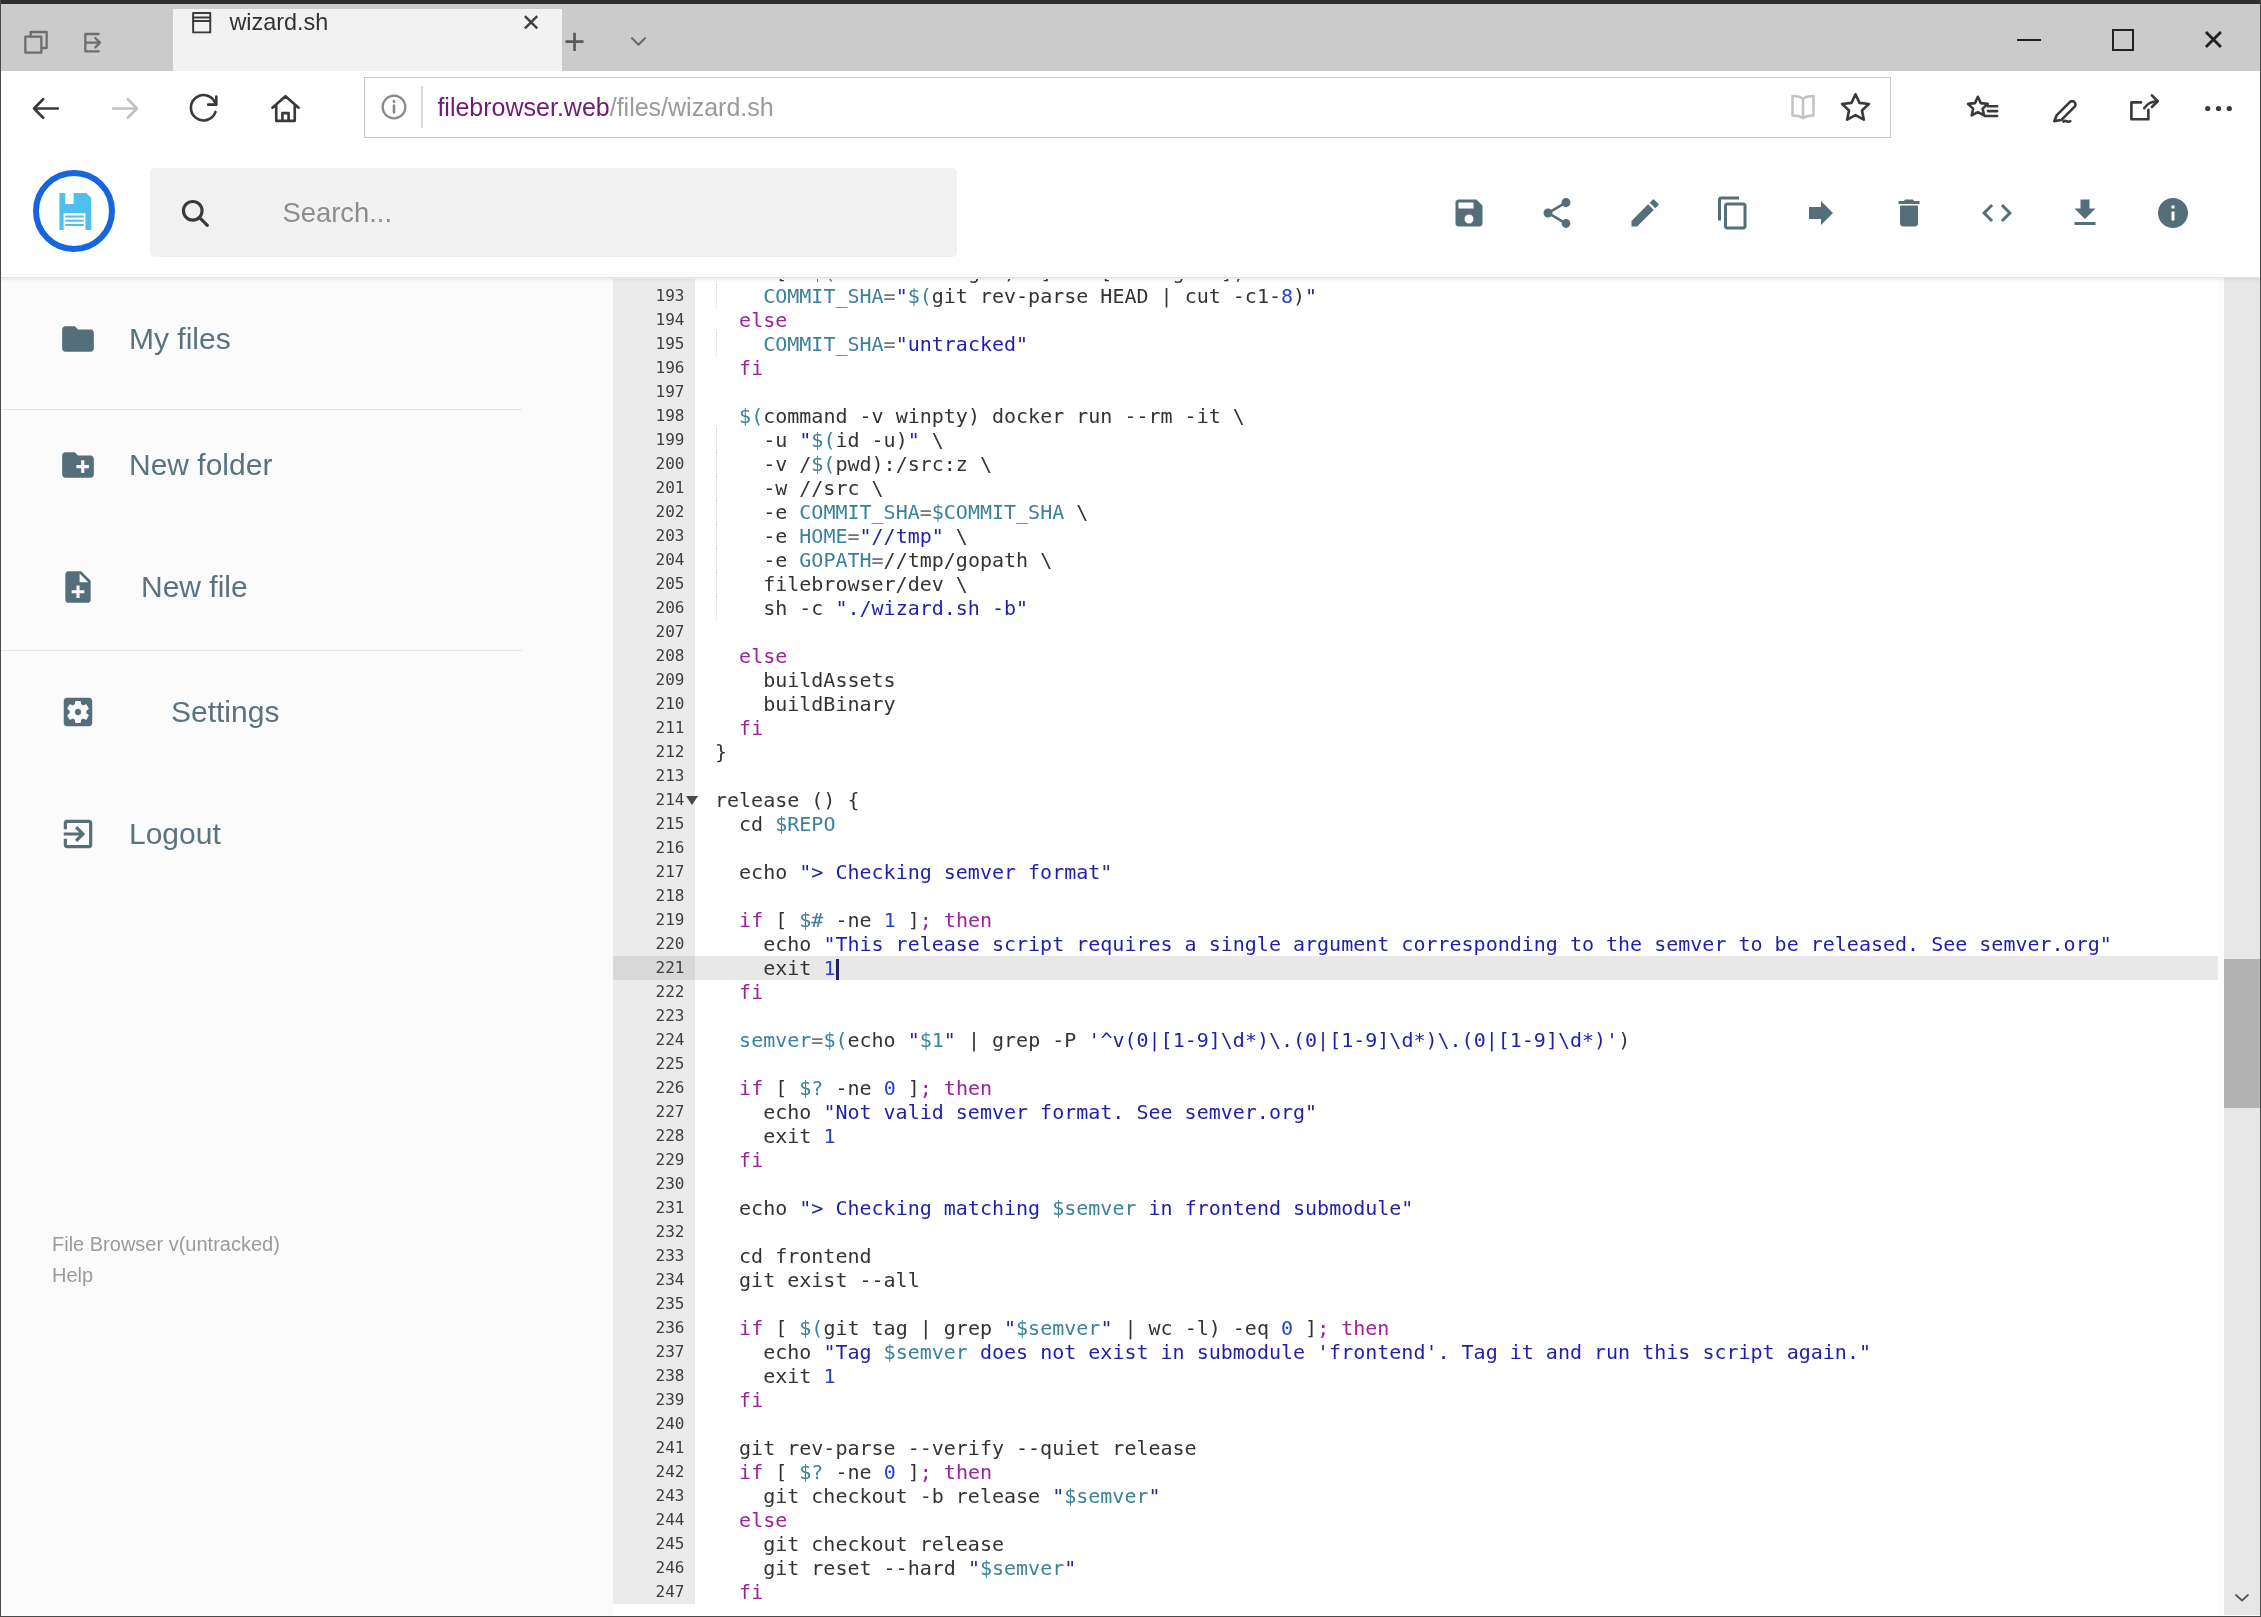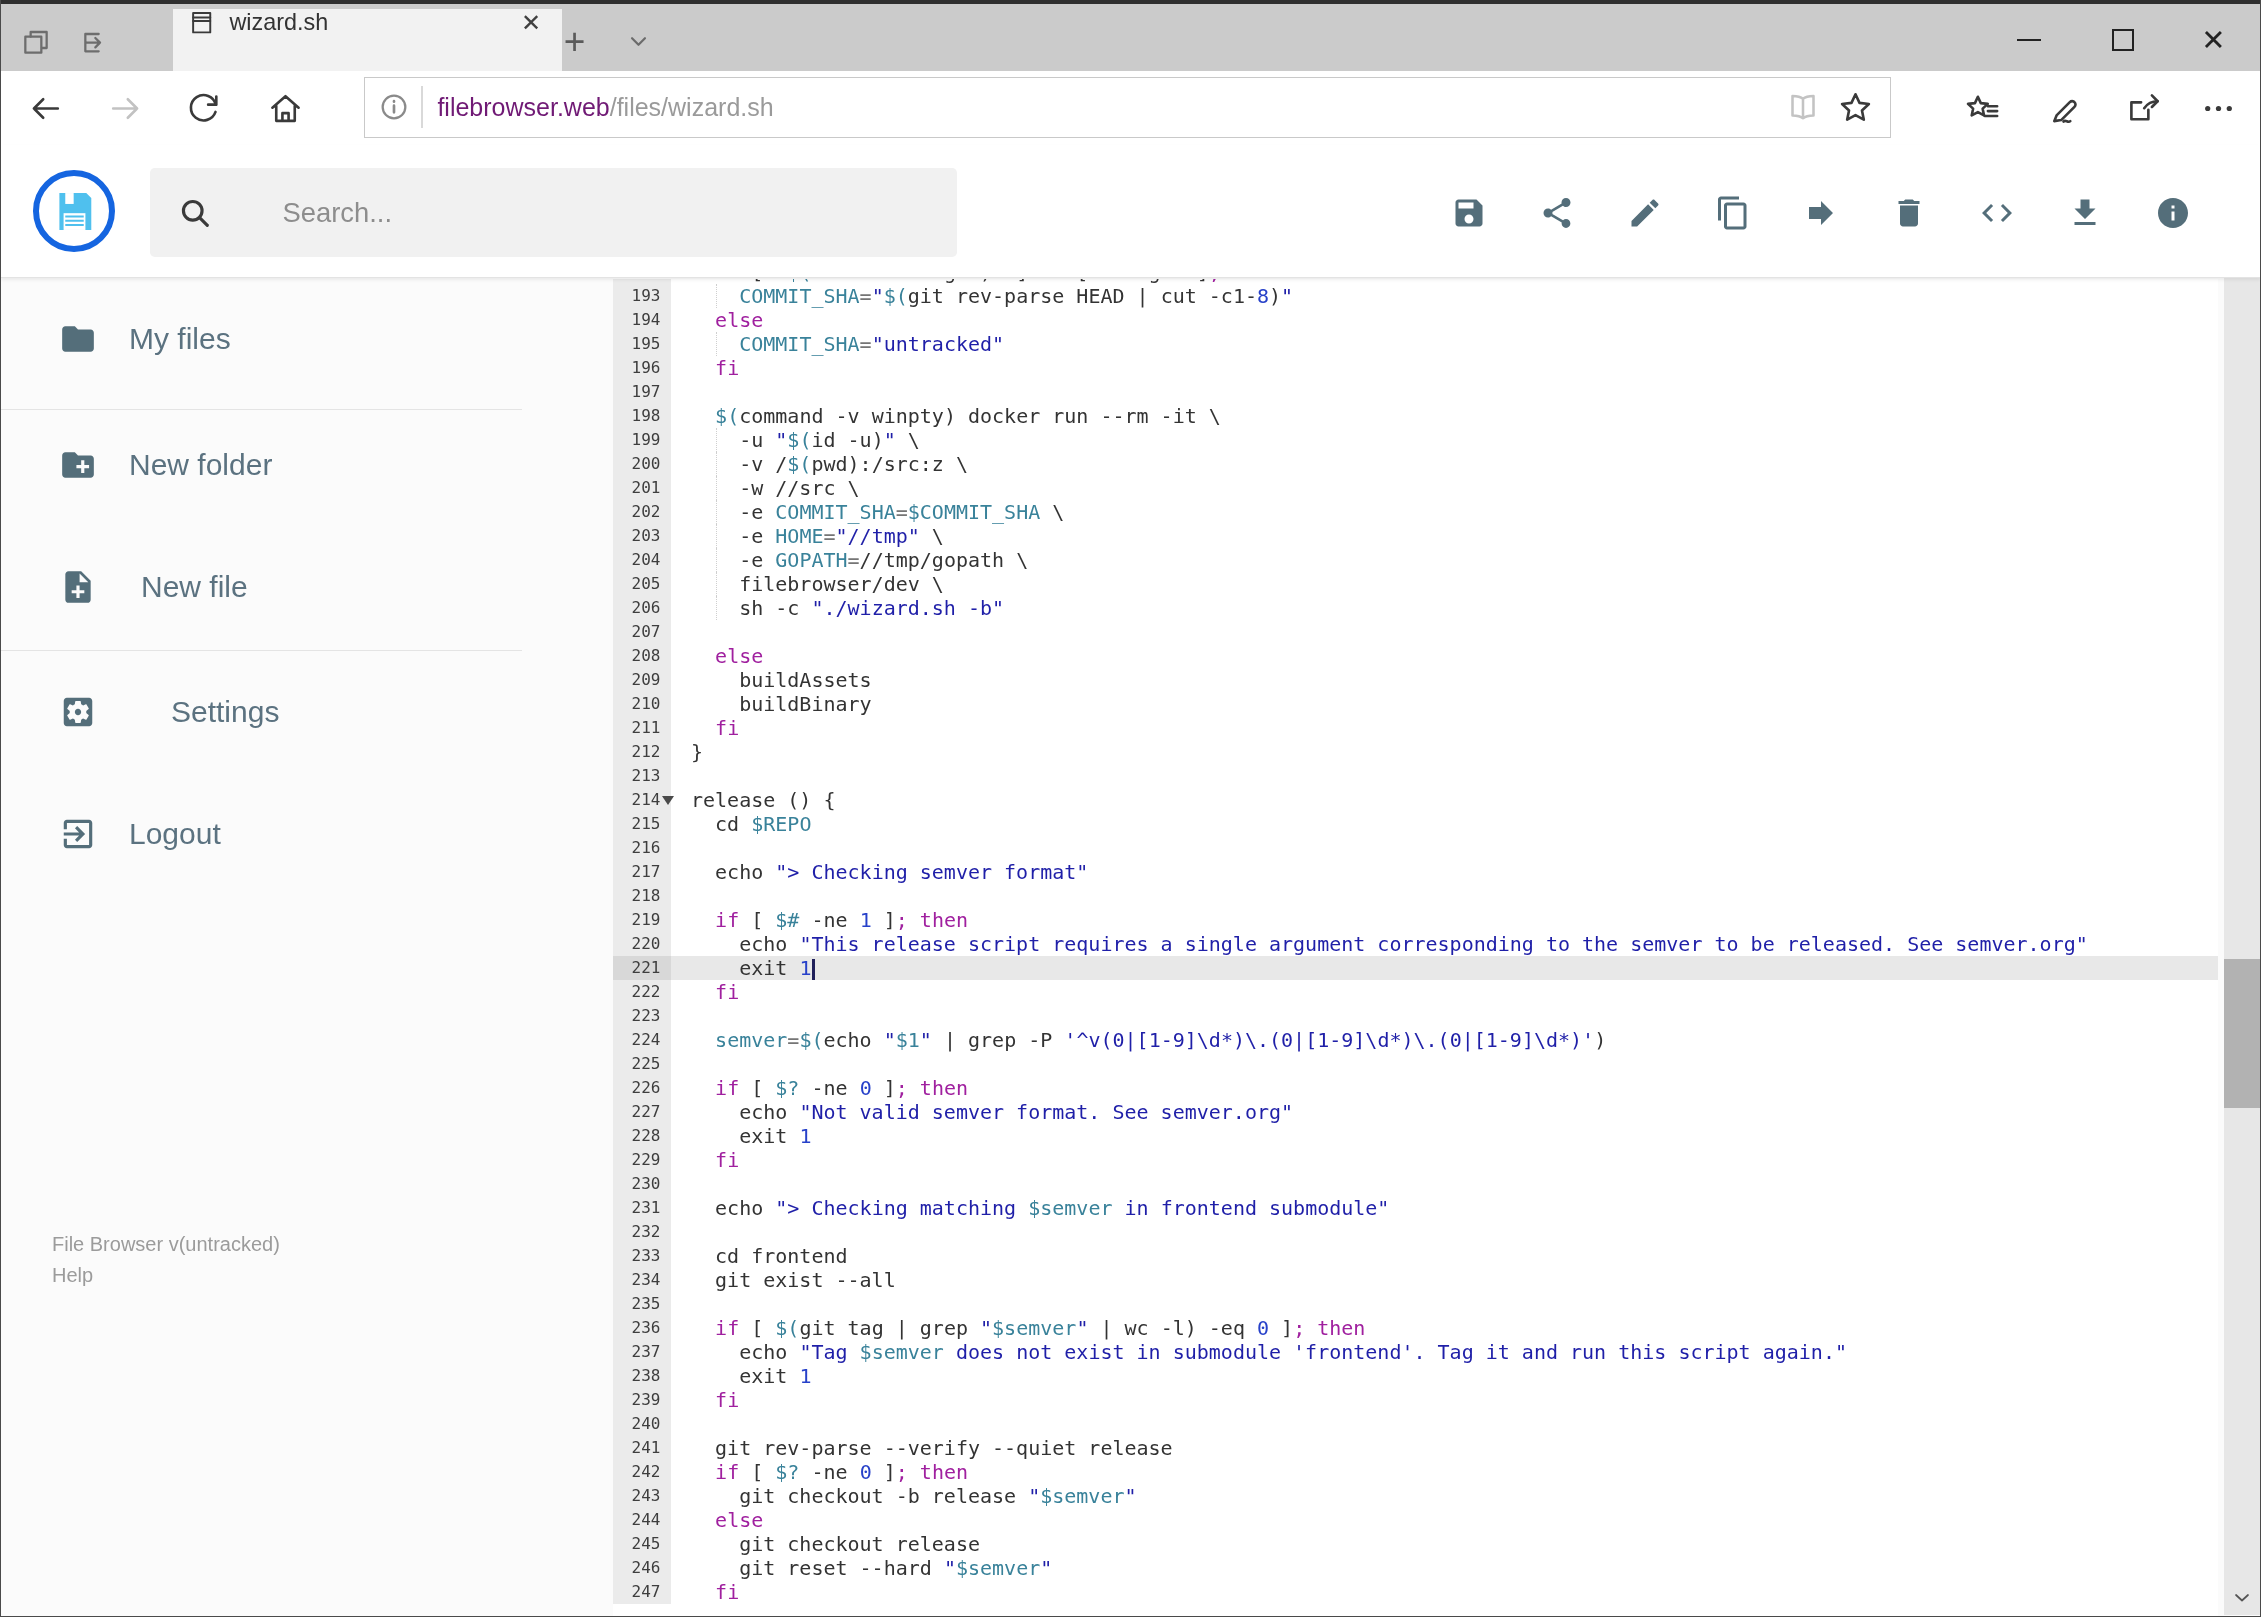--- a/index.html
+++ b/index.html
@@ -45,21 +45,21 @@
   .side-item { position:absolute; left:0; width:521px; height:74px; display:flex; align-items:center; cursor:pointer; }
   .side-item svg { margin-left:58px; }
   .side-label { font-size:30px; color:#5b7280; margin-left:32px; }
   .side-div { position:absolute; left:0; width:521px; height:0.8px; background:#e4e4e4; }
   .side-foot { position:absolute; left:51px; font-size:20px; color:#9b9b9b; }
 
   
   .editor { position:absolute; left:612px; top:279px; width:1605px; height:1337px; background:#fff; overflow:hidden; }
   .crow { position:relative; height:24px; line-height:24px; white-space:pre; font-family:"DejaVu Sans Mono", monospace; }
   .crow.first { margin-top:-19.4px; }
-  .gut { display:inline-block; width:58px; height:24px; background:#ebebeb; color:#3e3e3e; font-size:16px; text-align:right; padding-right:10.5px; vertical-align:top; position:relative; }
+  .gut { display:inline-block; width:82px; height:24px; background:#ebebeb; color:#3e3e3e; font-size:16px; text-align:right; padding-right:10.5px; vertical-align:top; position:relative; }
   .codeline { display:inline-block; padding-left:20px; font-size:20px; height:24px; vertical-align:top; }
   .crow.active { background:#e8e8e8; }
   .crow.active .gut { background:#d8d8d8; }
   .guide { position:absolute; left:103px; top:0; height:24px; border-left:1.6px dotted #cfcfcf; }
   .fold { position:absolute; right:-3.2px; top:0; width:0; height:0; border-left:6.5px solid transparent; border-right:6.5px solid transparent; border-top:9px solid #4a4a4a; margin-top:8px; }
   .cursor { display:inline-block; width:2.4px; height:21px; background:#20205a; vertical-align:middle; margin-left:0.8px; }
   .tok-d{color:#333}.tok-k{color:#a0209f}.tok-v{color:#39829a}.tok-s{color:#1f1fa8}.tok-n{color:#2741c9}.tok-o{color:#757575}
 
   
   .pg-scroll { position:absolute; left:2223px; top:147px; width:36px; height:1468px; background:#e7e7e7; }

